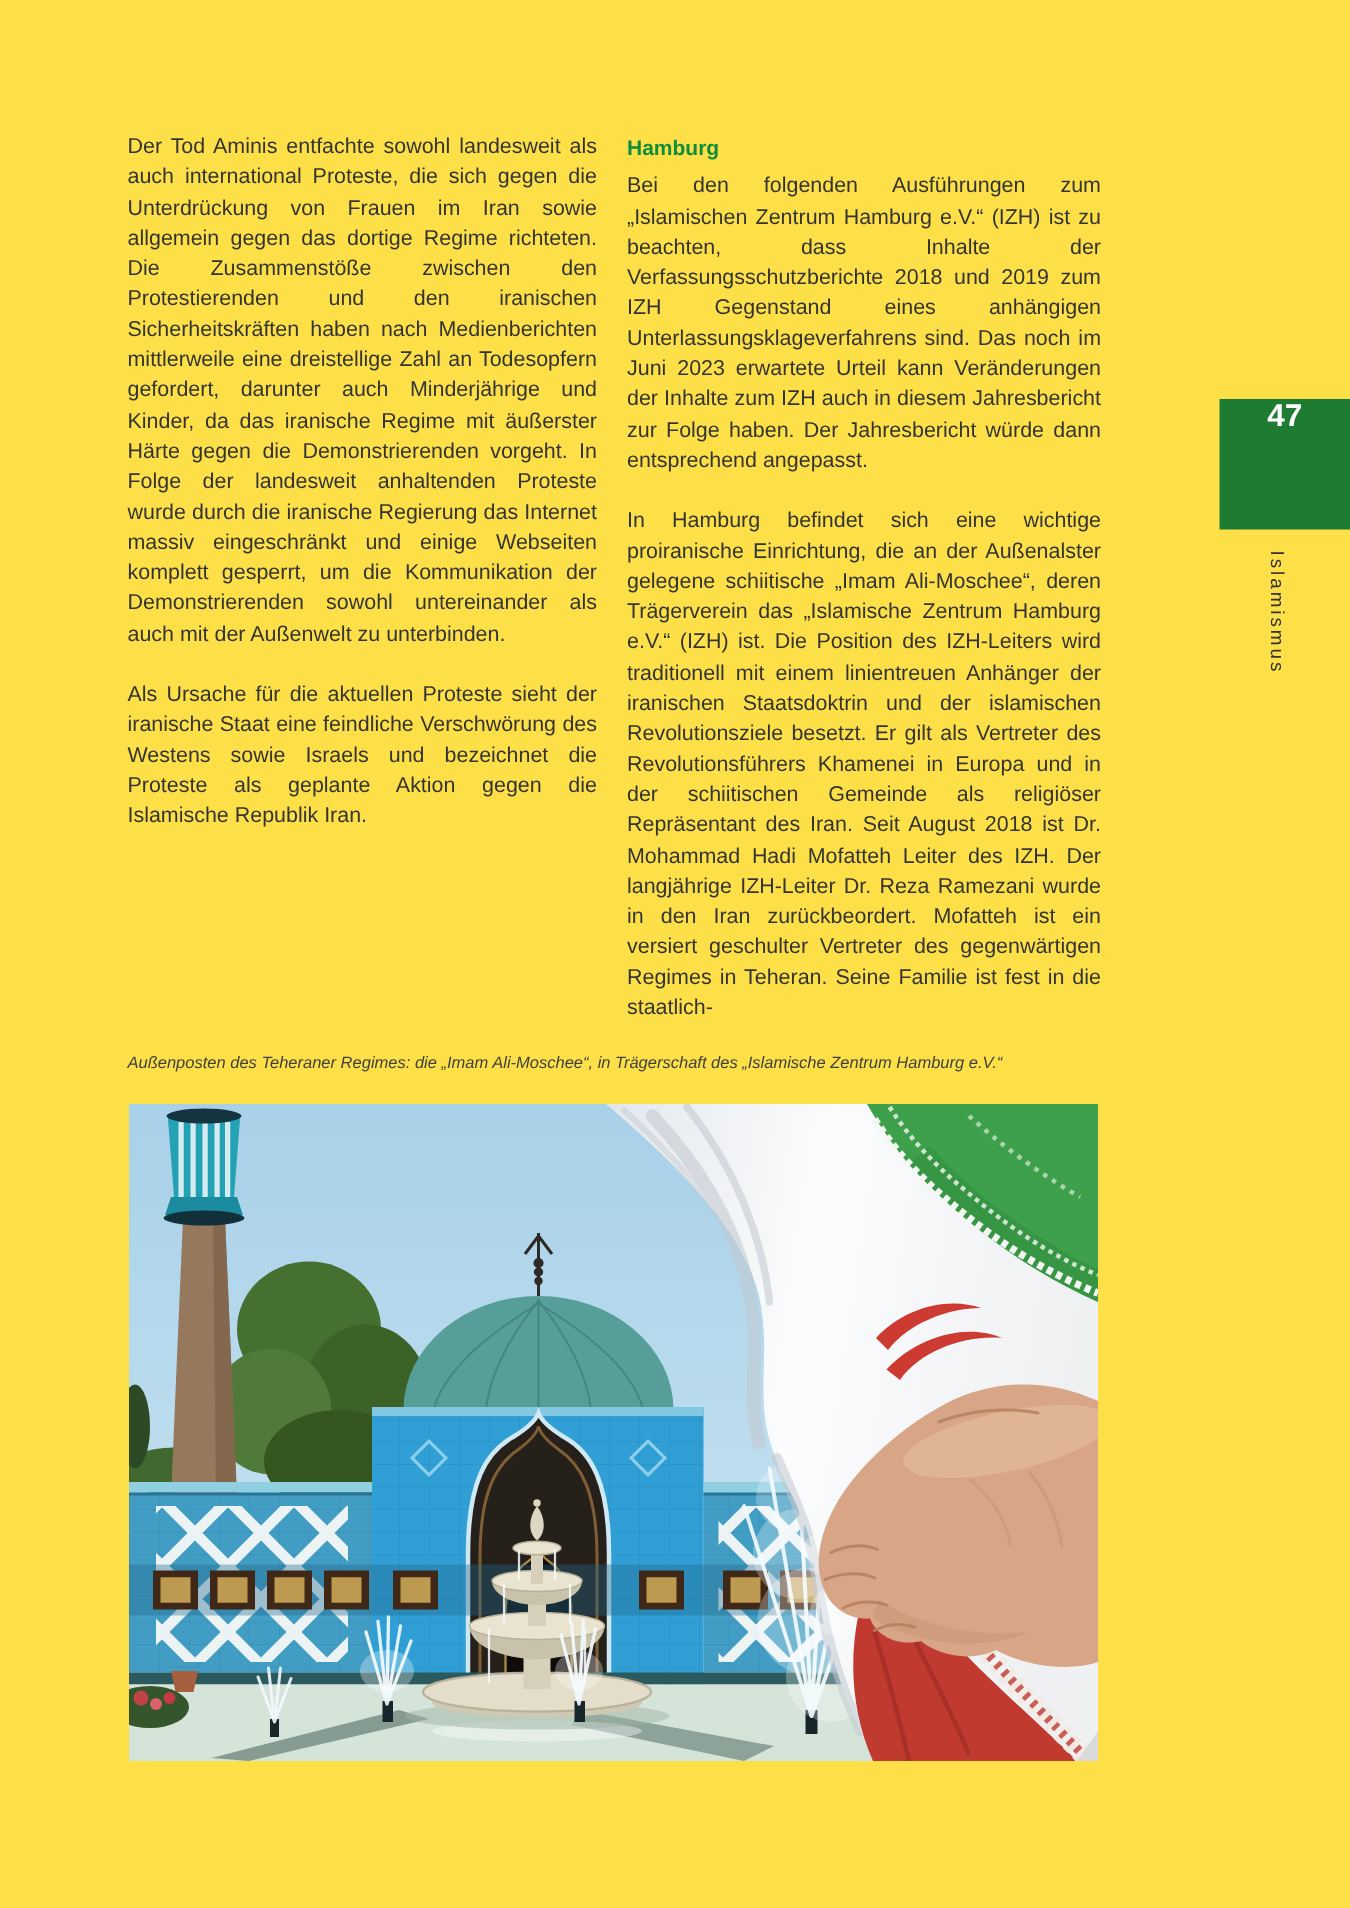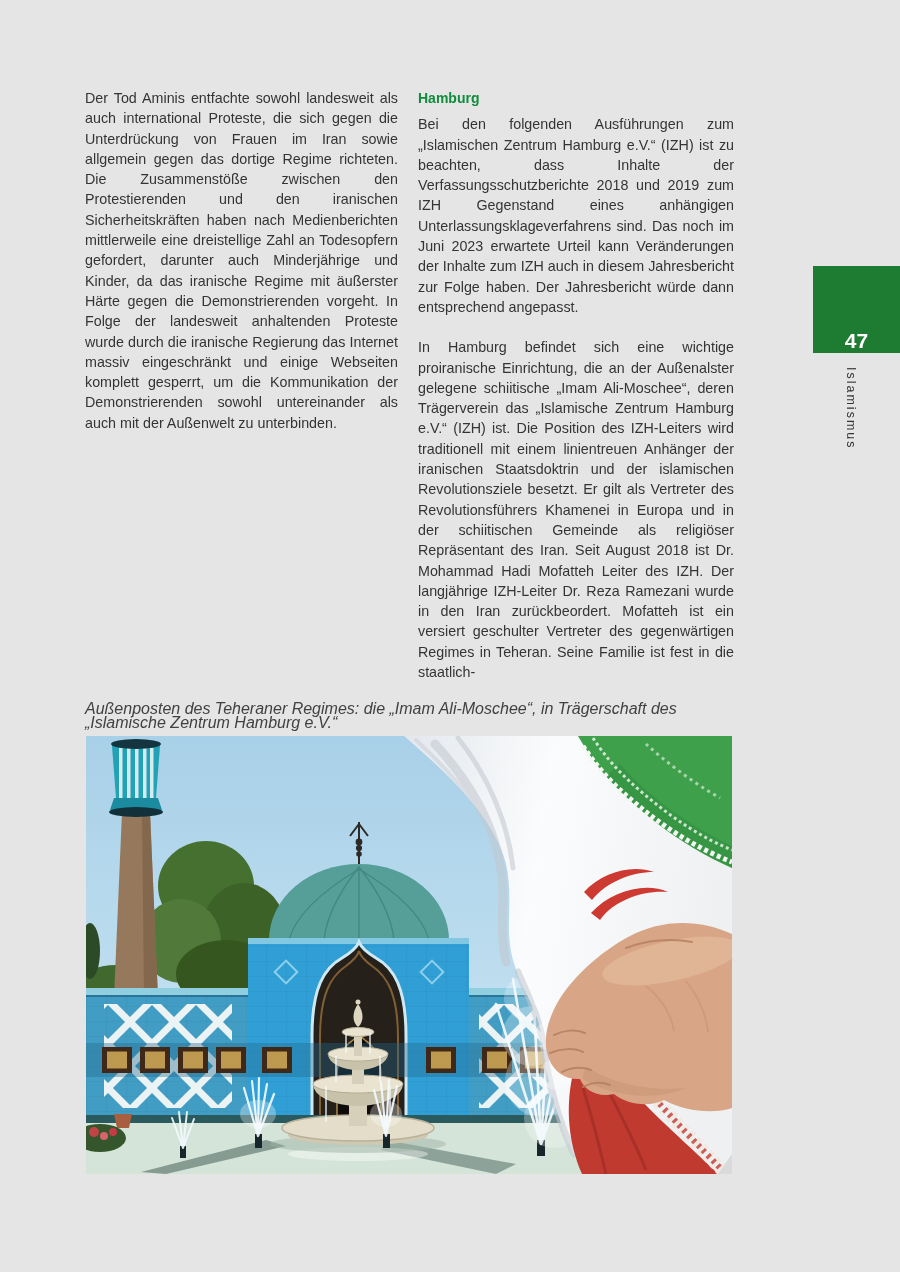--- a/index.html
+++ b/index.html
@@ -3,63 +3,64 @@
 <meta charset="utf-8">
 <style>
   html,body { margin:0; padding:0; }
   body {
     width:900px; height:1272px;
     background:#ffffff;
     font-family:"Liberation Sans", sans-serif;
     color:#333333;
   }
   .page {
-    position:relative; width:900px; height:1272px; background:#e5e5e5; overflow:hidden;
+    position:relative; width:900px; height:1272px; background:#fde047; overflow:hidden;
   }
   .col {
     position:absolute; top:88px;
     font-size:14.3px; line-height:20.3px;
     text-align:justify; color:#343434;
     hyphens:auto; -webkit-hyphens:auto;
   }
   .col p { margin:0 0 20px 0; }
   #left-col  { left:85px;  width:313px; }
   #right-col { left:418px; width:316px; }
   .section-heading {
     color:#118c3c; font-size:14px; font-weight:bold;
     margin:0 0 6px 0; text-align:left;
   }
   .note { }
   .page-badge {
     position:absolute; left:813px; top:266px; width:87px; height:87px;
     background:#1d7c31; color:#ffffff;
-    display:flex; align-items:flex-end; justify-content:center;
+    display:flex; align-items:flex-start; justify-content:center;
     font-size:21px; font-weight:bold;
   }
   .side-label {
     position:absolute; left:844px; top:367px; height:90px;
     writing-mode:vertical-rl; text-orientation:mixed;
     font-size:12.5px; letter-spacing:2px; color:#333333;
   }
   .caption {
     position:absolute; left:85px; top:702px; width:650px;
-    font-style:italic; font-size:16px; line-height:14px; color:#414141;
+    font-style:italic; font-size:11px; line-height:14px; color:#414141;
   }
   .photo {
     position:absolute; left:86px; top:736px; width:646px; height:438px;
   }
   .photo svg { display:block; width:646px; height:438px; }
 </style>
 </head>
 <body>
 
 <div class="page">
 
   <div class="col" id="left-col">
     <p>Der Tod Aminis entfachte sowohl landesweit als auch international Proteste, die sich gegen die Unterdrückung von Frauen im Iran sowie allgemein gegen das dortige Regime richteten. Die Zusammenstöße zwischen den Protestierenden und den iranischen Sicherheitskräften haben nach Medienberichten mittlerweile eine dreistellige Zahl an Todesopfern gefordert, darunter auch Minderjährige und Kinder, da das iranische Regime mit äußerster Härte gegen die Demonstrierenden vorgeht. In Folge der landesweit anhaltenden Proteste wurde durch die iranische Regierung das Internet massiv eingeschränkt und einige Webseiten komplett gesperrt, um die Kommunikation der Demonstrierenden sowohl untereinander als auch mit der Außenwelt zu unterbinden.</p>
+    <p>Als Ursache für die aktuellen Proteste sieht der iranische Staat eine feindliche Verschwörung des Westens sowie Israels und bezeichnet die Proteste als geplante Aktion gegen die Islamische Republik Iran.</p>
   </div>
 
   <div class="col" id="right-col">
     <h3 class="section-heading">Hamburg</h3>
     <p class="note">Bei den folgenden Ausführungen zum „Islamischen Zentrum Hamburg e.V.“ (IZH) ist zu beachten, dass Inhalte der Verfassungsschutzberichte 2018 und 2019 zum IZH Gegenstand eines anhängigen Unterlassungsklageverfahrens sind. Das noch im Juni 2023 erwartete Urteil kann Veränderungen der Inhalte zum IZH auch in diesem Jahresbericht zur Folge haben. Der Jahresbericht würde dann entsprechend angepasst.</p>
     <p>In Hamburg befindet sich eine wichtige proiranische Einrichtung, die an der Außenalster gelegene schiitische „Imam Ali-Moschee“, deren Trägerverein das „Islamische Zentrum Hamburg e.V.“ (IZH) ist. Die Position des IZH-Leiters wird traditionell mit einem linientreuen Anhänger der iranischen Staatsdoktrin und der islamischen Revolutionsziele besetzt. Er gilt als Vertreter des Revolutionsführers Khamenei in Europa und in der schiitischen Gemeinde als religiöser Repräsentant des Iran. Seit August 2018 ist Dr. Mohammad Hadi Mofatteh Leiter des IZH. Der langjährige IZH-Leiter Dr. Reza Ramezani wurde in den Iran zurückbeordert. Mofatteh ist ein versiert geschulter Vertreter des gegenwärtigen Regimes in Teheran. Seine Familie ist fest in die staatlich-</p>
   </div>
 
   <div class="page-badge">
     <span>47</span>

